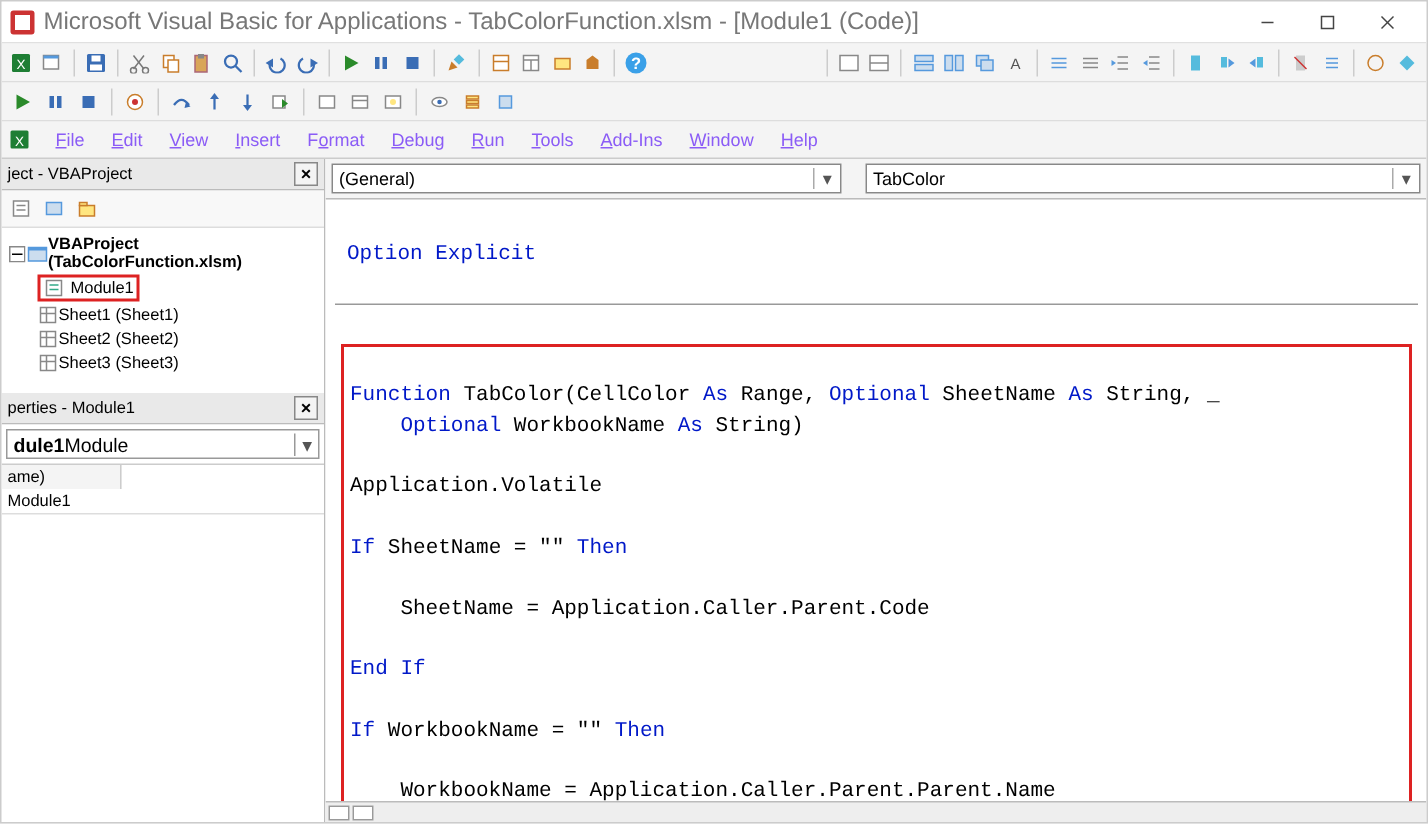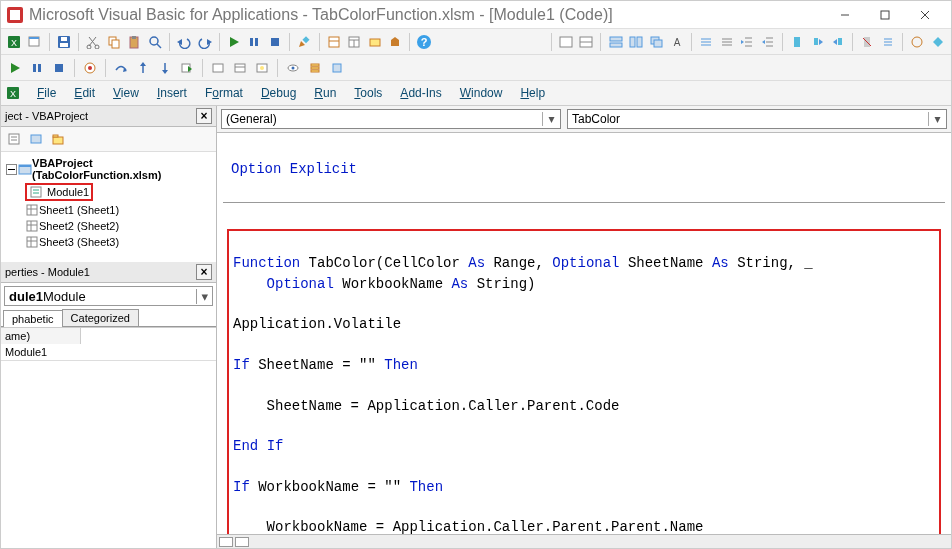--- a/index.html
+++ b/index.html
@@ -54,21 +54,21 @@
     background:#f4f4f4;
     display:flex;
     align-items:center;
     padding: 3px 4px;
     gap: 2px;
     border-bottom:1px solid #ccc;
     font-size:12px;
   }
   .menubar .menu-icon{width:16px;height:16px;margin-right:6px;}
   .menubar .menu-item{
-    padding:2px 8px; color:#0c4a6e;
+    padding:2px 8px; color:#8b5cf6;
   }
   .menubar .menu-item u{text-decoration:underline;}
   
   .main {
     flex:1; display:flex; overflow:hidden;
   }
   
   .leftcol {
     width: 216px;
     display:flex; flex-direction:column;
@@ -104,21 +104,21 @@
   .tabstrip{display:flex;border-bottom:1px solid #999;padding-left:2px;margin-top:2px;font-size:11px;}
   .tab{border:1px solid #999;border-bottom:none;padding:2px 8px;background:#eee;margin-right:-1px;}
   .tab.active{background:#fff;position:relative;top:1px;}
   .prop-grid{border-top:1px solid #ccc;}
   .prop-row{display:flex;border-bottom:1px solid #ddd;font-size:11px;flex-direction:column;}
   .prop-row .pname{width:80px;padding:2px 4px;background:#f4f4f4;border-right:1px solid #ccc;}
   .prop-row .pval{flex:1;padding:2px 4px;}
   
   .rightcol{flex:1;display:flex;flex-direction:column;background:#fff;overflow:hidden;}
   .code-dropdowns{
-    display:flex; gap:6px; padding:3px 4px; background:#f4f4f4;border-bottom:1px solid #bbb;
+    display:flex; gap:16px; padding:3px 4px; background:#f4f4f4;border-bottom:1px solid #bbb;
   }
   .combo{
     border:1px solid #888;background:#fff;height:20px;display:flex;align-items:center;padding:0 4px;font-size:12px;
   }
   .combo .combo-arrow{margin-left:auto;border-left:1px solid #aaa;padding-left:4px;color:#555;width:14px;text-align:center;}
   .combo.left{flex:0 0 340px;} .combo.right{flex:1;}
   .code-area{
     flex:1; overflow:auto; padding:6px 10px 0 10px;
     font-family: Consolas, "Courier New", monospace;
     font-size:14px;
@@ -594,24 +594,20 @@
       <span>perties - Module1</span>
       <span class="spacer"></span>
       <span class="pane-close">×</span>
     </div>
     <div class="prop-area">
       <div class="prop-selector">
         <b>dule1</b>
         <span> Module</span>
         <span class="combo-arrow">▾</span>
       </div>
-      <div class="tabstrip">
-        <div class="tab active">phabetic</div>
-        <div class="tab">Categorized</div>
-      </div>
       <div class="prop-grid">
         <div class="prop-row">
           <div class="pname">ame)</div>
           <div class="pval">Module1</div>
         </div>
       </div>
     </div>
   </div>
 
   <div class="rightcol">

